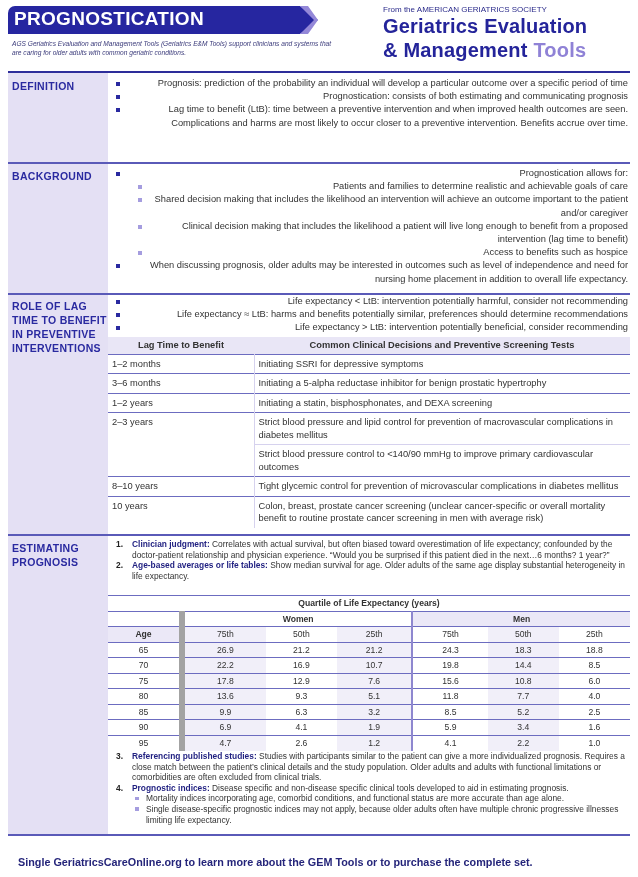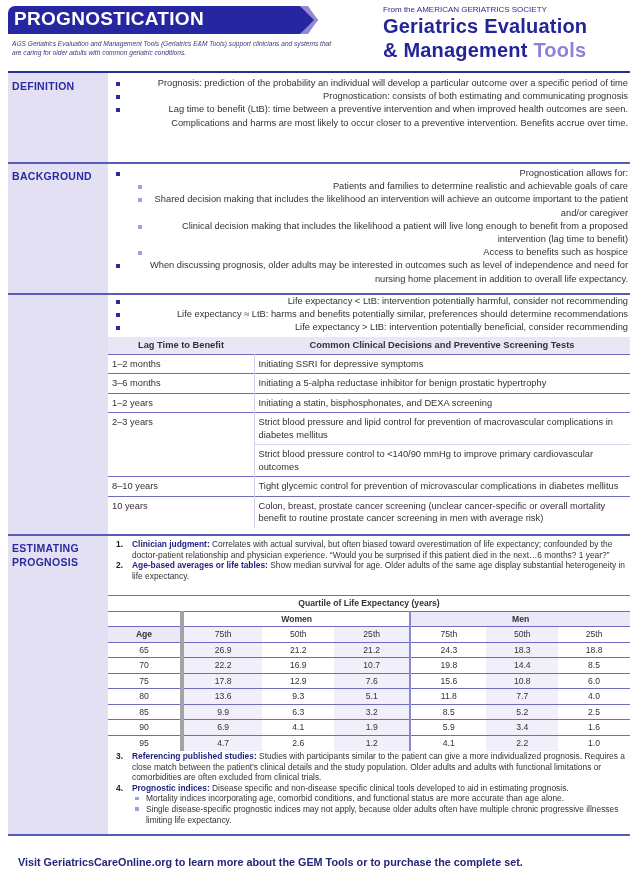--- a/index.html
+++ b/index.html
@@ -46,21 +46,21 @@
   ol.est ul.sub2 > li::before { content: ""; position: absolute; left: 3px; top: 3.5px; width: 3.5px; height: 3.5px; background: #a59ddf; }
 
   table.le { position: absolute; left: 100px; width: 522px; border-collapse: collapse; font-size: 8.6px; color: #333; text-align: center; }
   table.le td, table.le th { height: 15.5px; padding: 0; }
   table.le .qhead { font-weight: bold; border-top: 1px solid #6c6cc0; }
   table.le .ghead { font-weight: bold; border-top: 1px solid #6c6cc0; }
   table.le .men-bg { background: #ebe8f7; }
   table.le .age-h { background: #ebe8f7; font-weight: bold; }
   table.le .shade { background: #f1eff9; }
   table.le tr.r td { border-top: 1px solid #6c6cc0; }
-  table.le .vl { border-left: 4px solid #a3a3a3; }
+  table.le .vl { border-left: 6px solid #a3a3a3; }
   table.le .vl2 { border-left: 2px solid #8e87cf; }
 
   .footer { position: absolute; left: 18px; top: 856px; font-size: 10.8px; font-weight: bold; color: #25257a; }
 </style>
 </head>
 <body>
 
 <div class="header">
   <div class="banner"></div>
   <svg class="banner-arrow2" viewBox="0 0 28 28" width="28" height="28">
@@ -101,20 +101,21 @@
           <li>Access to benefits such as hospice</li>
         </ul>
       </li>
       <li>When discussing prognosis, older adults may be interested in outcomes such as level of independence and need for nursing home placement in addition to overall life expectancy.</li>
     </ul>
   </div>
   <div class="section-rule" style="top:130px;"></div>
 </div>
 
 <div class="section" style="top:293px;height:241px;">
+  <div class="section-label">ROLE OF LAG TIME TO BENEFIT IN PREVENTIVE INTERVENTIONS</div>
   <div class="section-body" style="top:2px;">
     <ul class="bl">
       <li>Life expectancy &lt; LtB: intervention potentially harmful, consider not recommending</li>
       <li>Life expectancy ≈ LtB: harms and benefits potentially similar, preferences should determine recommendations</li>
       <li>Life expectancy &gt; LtB: intervention potentially beneficial, consider recommending</li>
     </ul>
   </div>
   <table class="lag" style="top:44px;">
     <thead>
       <tr>
@@ -258,13 +259,13 @@
         <ul class="sub2">
           <li>Mortality indices incorporating age, comorbid conditions, and functional status are more accurate than age alone.</li>
           <li>Single disease-specific prognostic indices may not apply, because older adults often have multiple chronic progressive illnesses limiting life expectancy.</li>
         </ul>
       </li>
     </ol>
   </div>
   <div class="section-rule" style="top:299px;"></div>
 </div>
 
-<div class="footer"><span>Visit </span><span>GeriatricsCareOnline.org</span><span> to learn more about the </span><span>GEM</span><span> Tools or to purchase the complete set.</span></div>
+<div class="footer"><span>Single </span><span>GeriatricsCareOnline.org</span><span> to learn more about the </span><span>GEM</span><span> Tools or to purchase the complete set.</span></div>
 
 </body></html>

